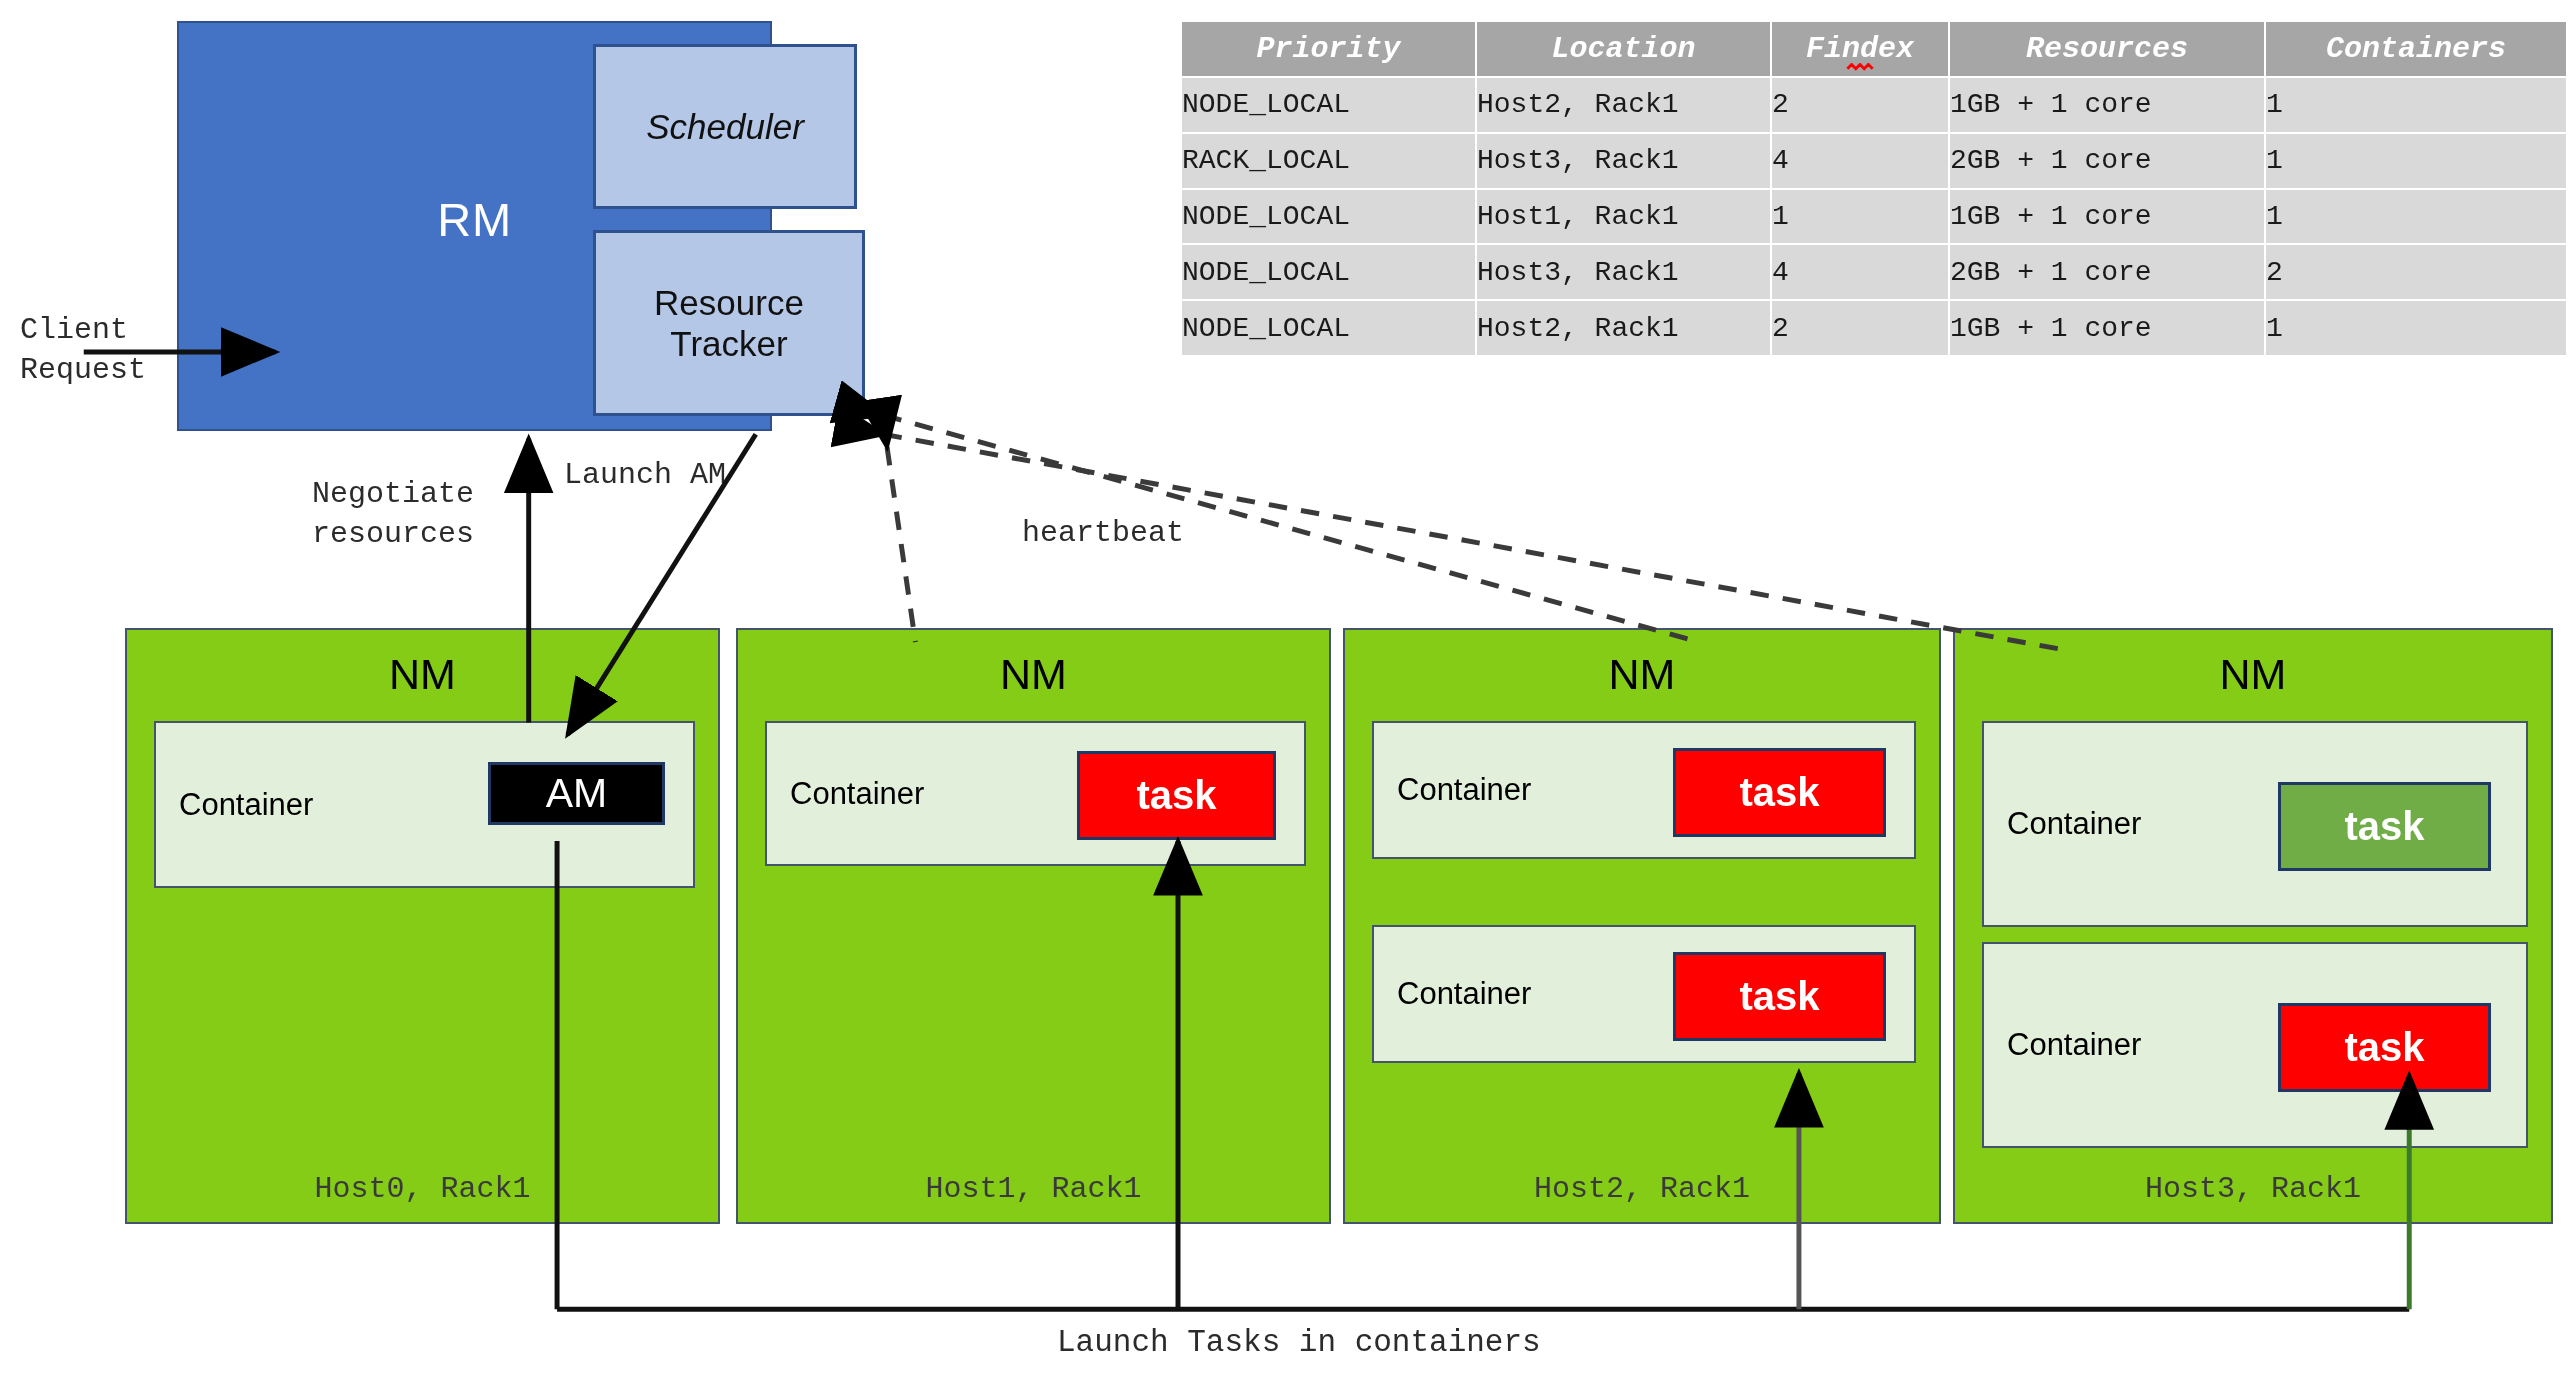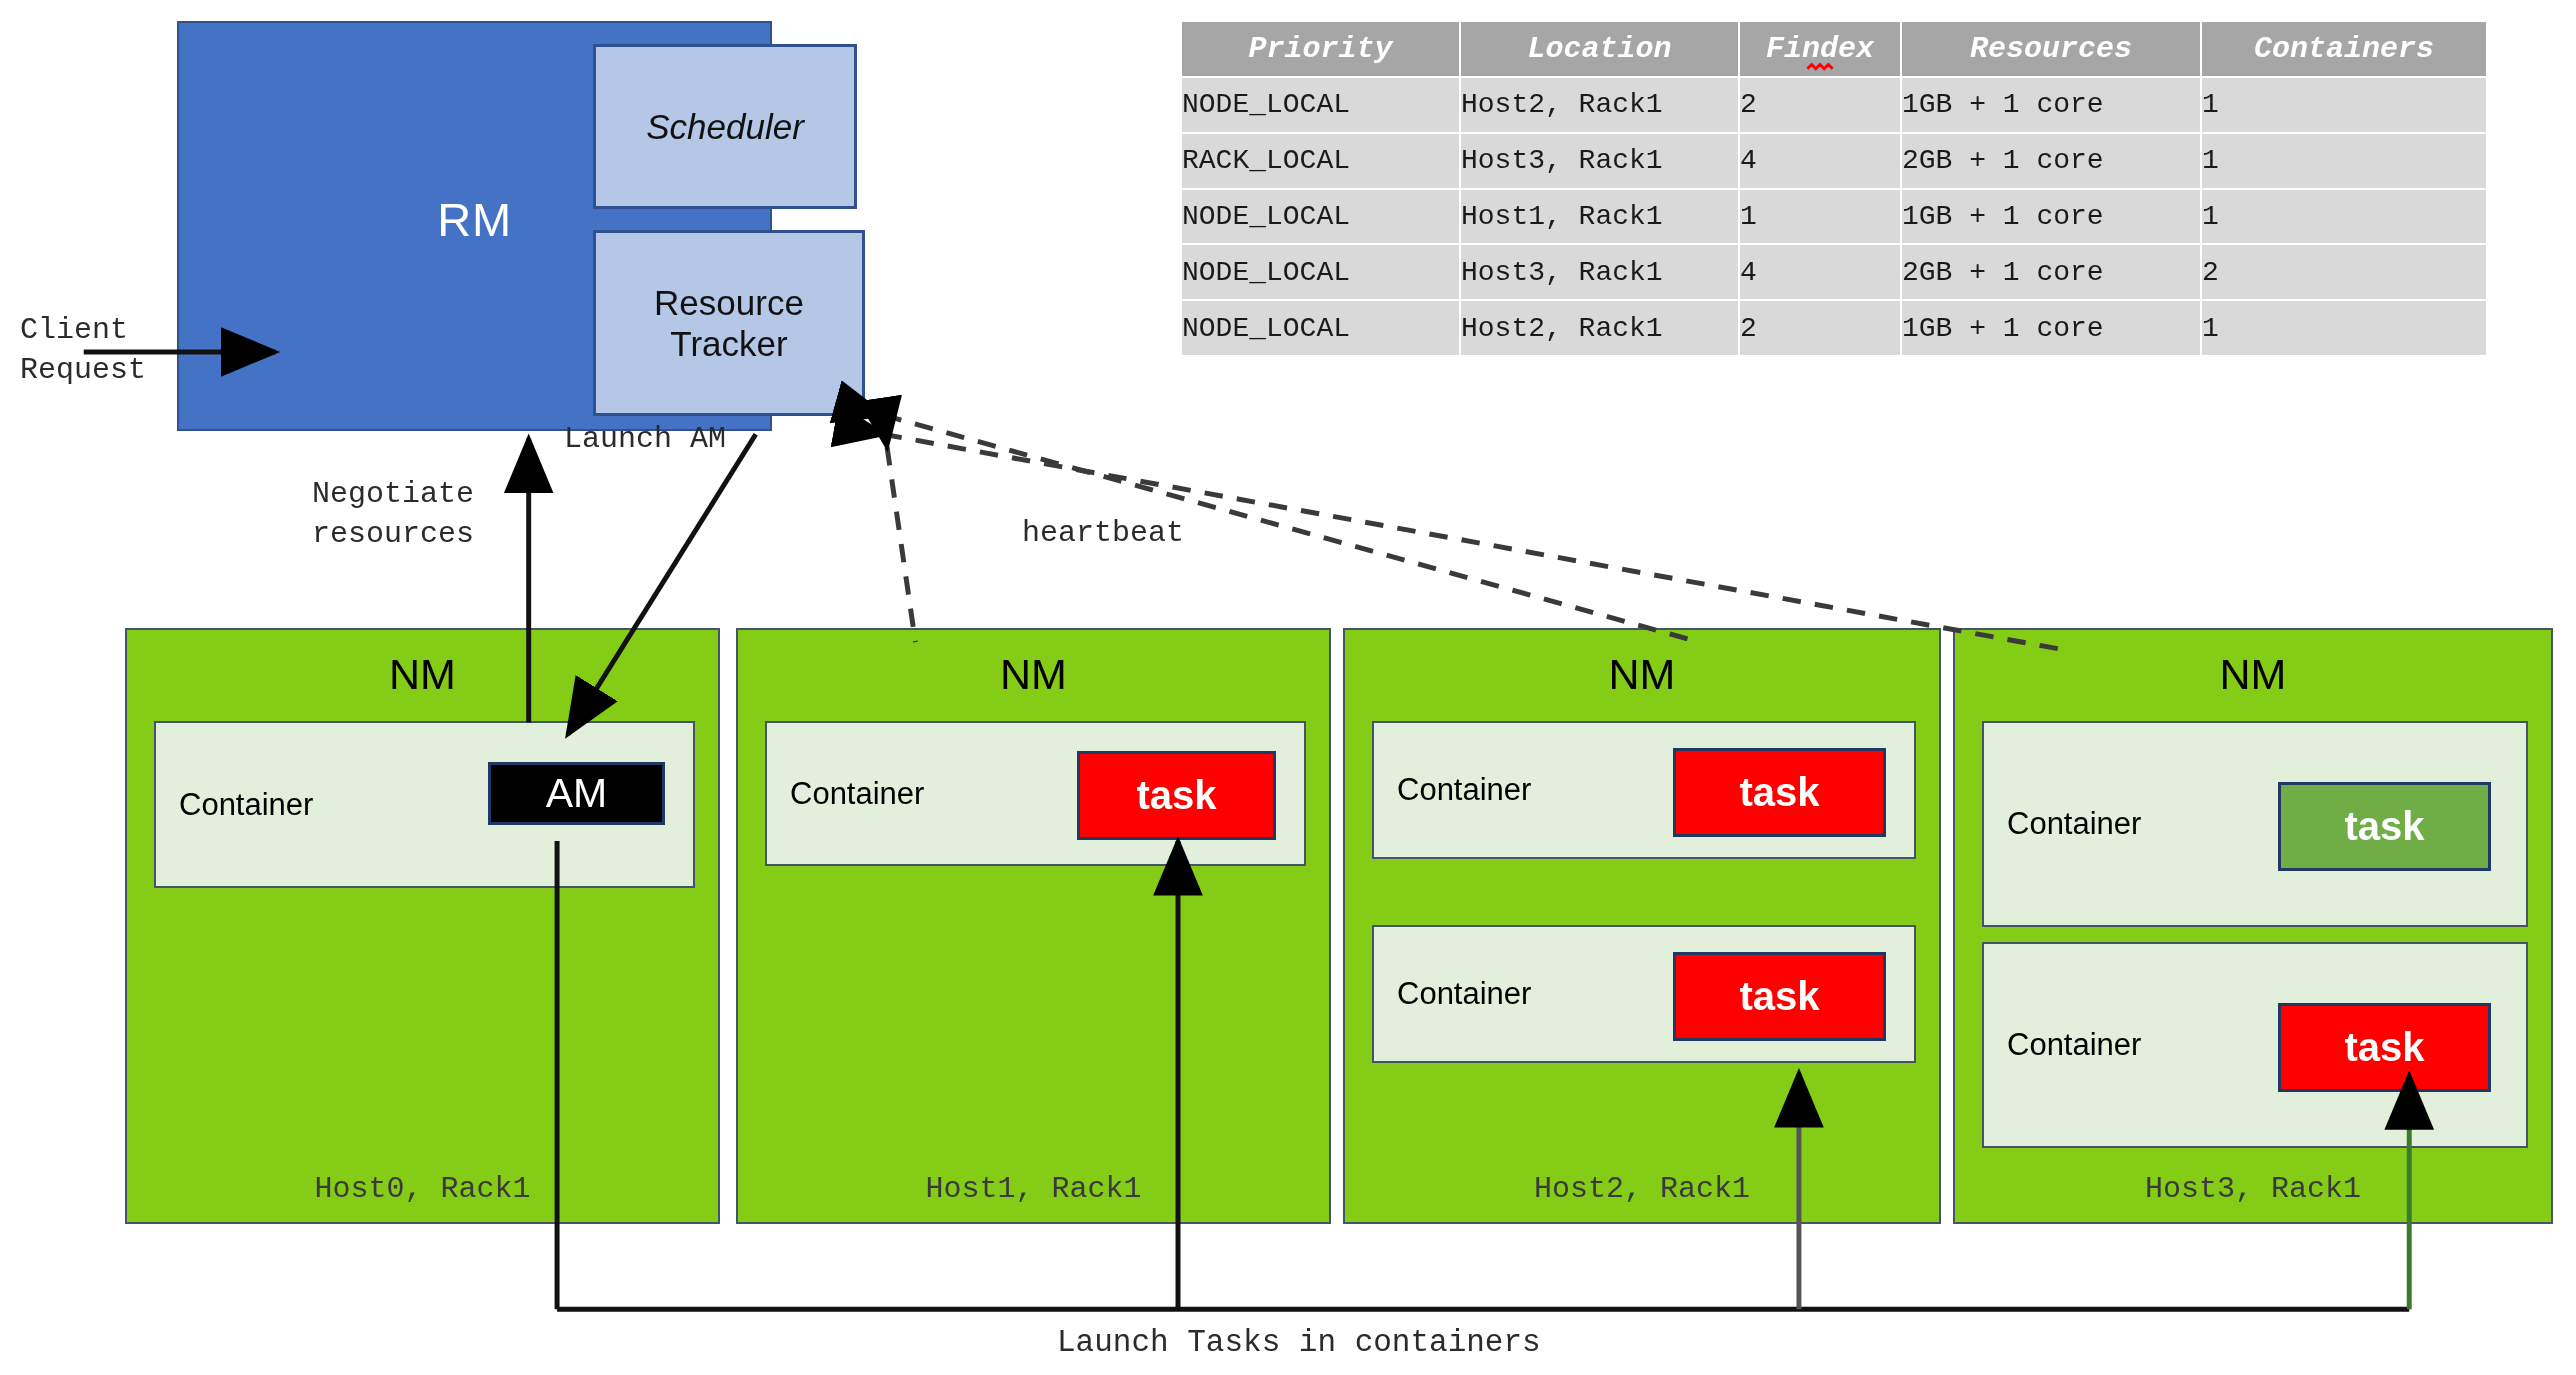--- a/index.html
+++ b/index.html
@@ -39,21 +39,21 @@
   .chip.task-green{background:#70AD47;font-size:40px;}
 
   
   .mono{position:absolute;font-family:"Liberation Mono",monospace;
         color:#2b2b2b;font-size:30px;line-height:1.32;white-space:pre;}
 
   
   .tbl{position:absolute;left:1180px;top:20px;border-collapse:separate;
        border-spacing:2.1px;font-family:"Liberation Mono",monospace;}
   .tbl th{background:#A6A6A6;color:#ffffff;font-style:italic;font-weight:700;
-          font-size:30px;padding:10px 0;text-align:center;position:relative;}
+          font-size:30px;padding:10px 8px;text-align:center;position:relative;}
   .tbl td{background:#D9D9D9;color:#1a1a1a;font-size:28px;padding:11.4px 0;
           }
   .c-prio{width:277px;} .c-loc{width:277px;} .c-find{width:160px;}
   .c-res{width:298px;}  .c-cont{width:284px;}
   .squiggle{position:absolute;left:50%;transform:translateX(-50%);
             bottom:4.3px;width:28px;height:8.5px;}
 </style>
 </head>
 <body>
 
@@ -108,21 +108,21 @@
         <div class="container-box" style="left: 27px; top: 312px; width: 546px; height: 206px;">
           <div class="container-label">Container</div>
           <div class="chip task-red" style="width: 213px; height: 89px; right: 35px; top: 59px;">task</div>
         </div>
         <div class="nm-host">Host3, Rack1</div>
       </div>
     </div>
 
   <div class="mono" id="lbl-client" style="left:20px;top:311px;">Client<br>Request</div>
   <div class="mono" id="lbl-negotiate" style="left:312px;top:475px;">Negotiate<br>resources</div>
-  <div class="mono" style="left:564px;top:420px;">Launch AM</div>
+  <div class="mono" style="left:564px;top:456px;">Launch AM</div>
   <div class="mono" style="left:1022px;top:514px;">heartbeat</div>
   <div class="mono" style="left:1057px;top:1323px;font-size:31px;">Launch Tasks in containers</div>
 
   <svg class="layer" viewBox="0 0 3630 1939">
     <defs>
       <marker id="arrow" markerWidth="13" markerHeight="13" refX="11" refY="5" orient="auto" markerUnits="strokeWidth">
         <path d="M0,0 L12,5 L0,10 z" fill="#000000"></path>
       </marker>
       <marker id="arrow-d" markerWidth="12" markerHeight="12" refX="10" refY="4.5" orient="auto" markerUnits="strokeWidth">
         <path d="M0,0 L11,4.5 L0,9 z" fill="#000000"></path>

